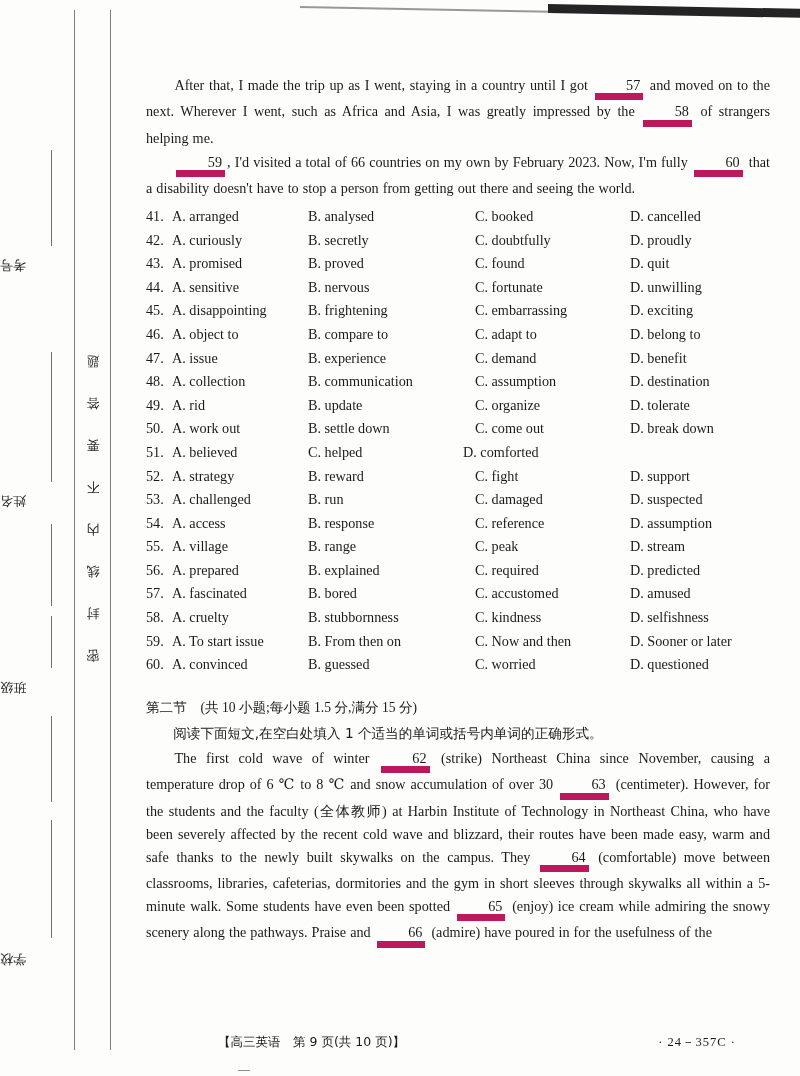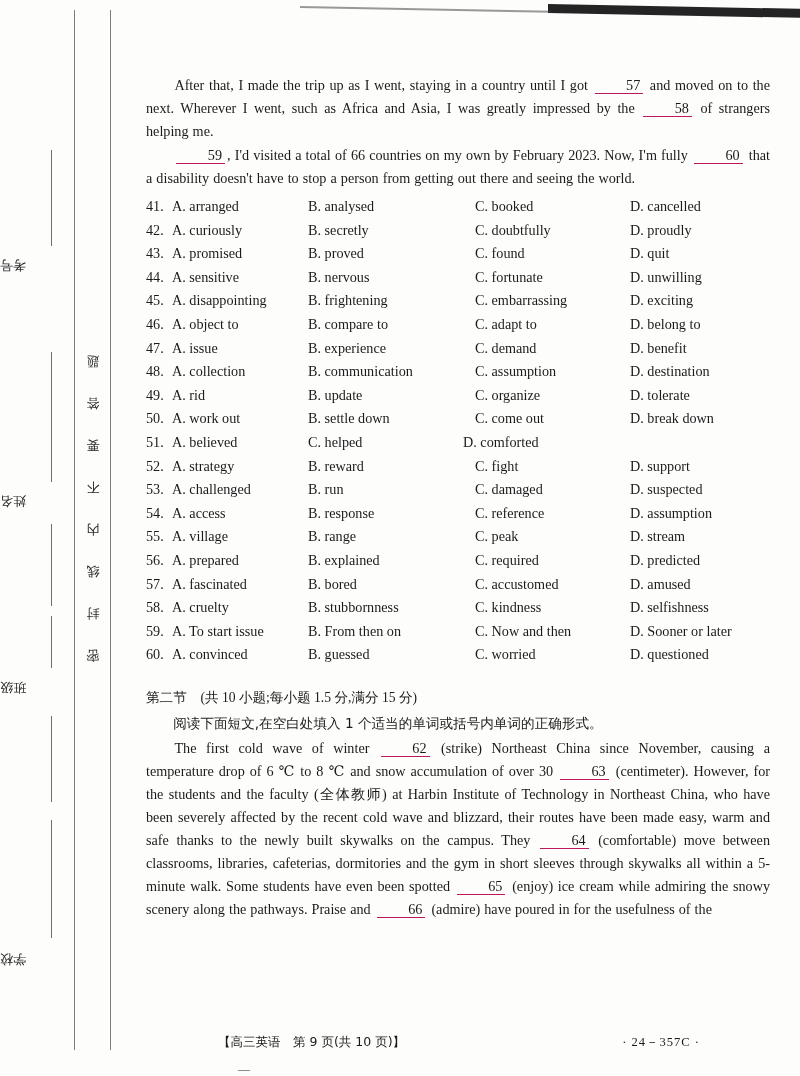--- a/index.html
+++ b/index.html
@@ -104,21 +104,21 @@
     margin: 0 0 1px 0;
     text-align: justify;
     text-align-last: left;
     word-spacing: .5px;
   }
   .para.ind { text-indent: 2.0em; }
 
   .blank {
     display: inline-block;
     min-width: 34px;
-    border-bottom: 1px solid #be185d;
+    border-bottom: 7px solid #be185d;
     text-align: right;
     padding: 0 3px;
     margin: 0 2px;
     line-height: 1.15;
   }
 
   
   .opts {
     margin-top: 5px;
     width: 624px;
@@ -162,21 +162,21 @@
   .foot-center {
     font-family: "DejaVu Sans", sans-serif;
     font-size: 12.5px;
     margin-left: 72px;
     white-space: nowrap;
   }
   .foot-right {
     font-family: "Liberation Serif", serif;
     font-size: 12.5px;
     margin-left: auto;
-    margin-right: 70px;
+    margin-right: 34px;
     letter-spacing: 1px;
     white-space: nowrap;
   }
   .foot-stray {
     position: absolute;
     left: 238px;
     top: 1062px;
     font-size: 12px;
     color: #555;
   }

